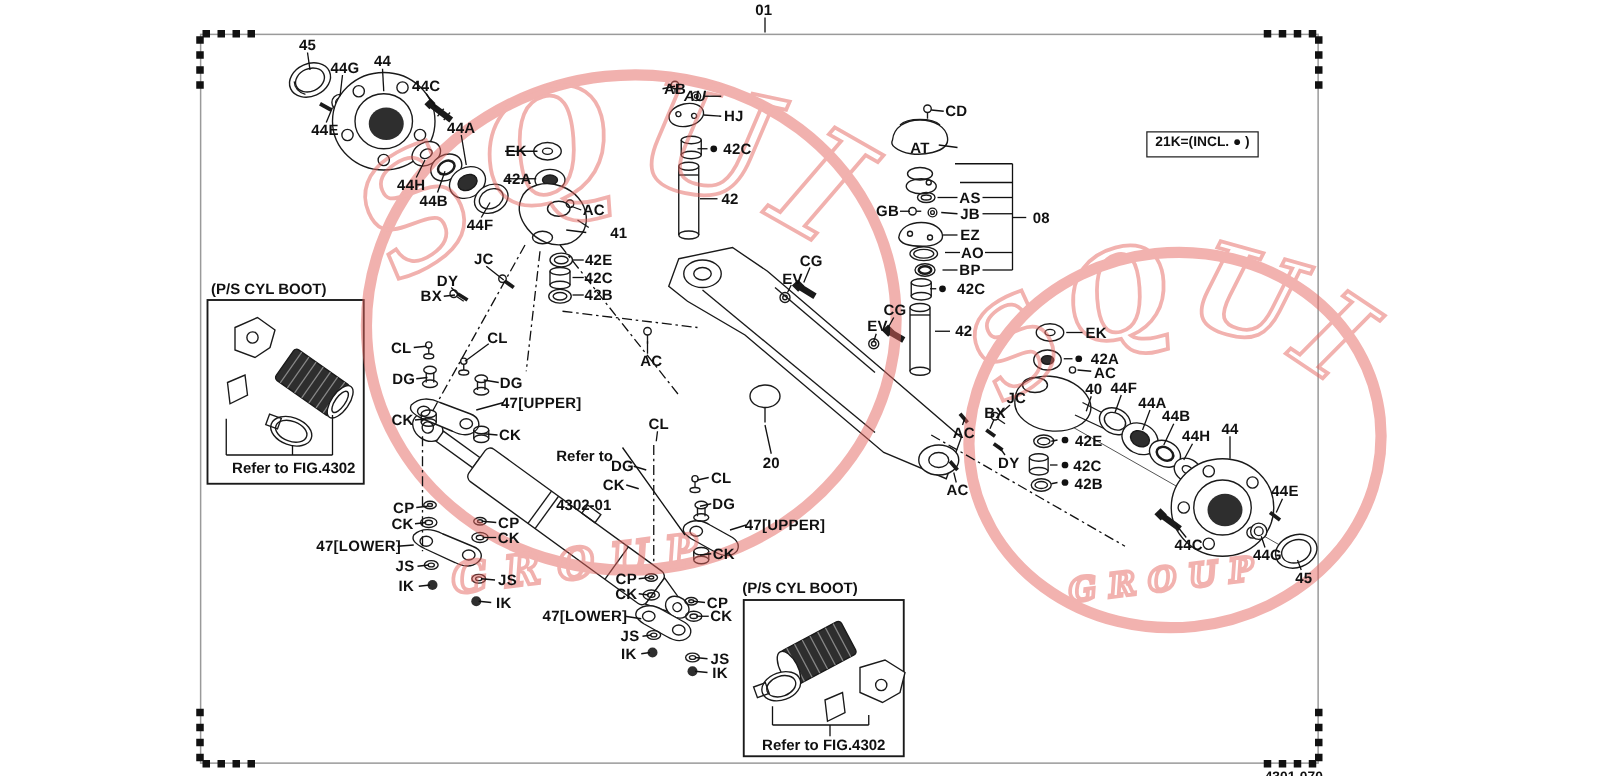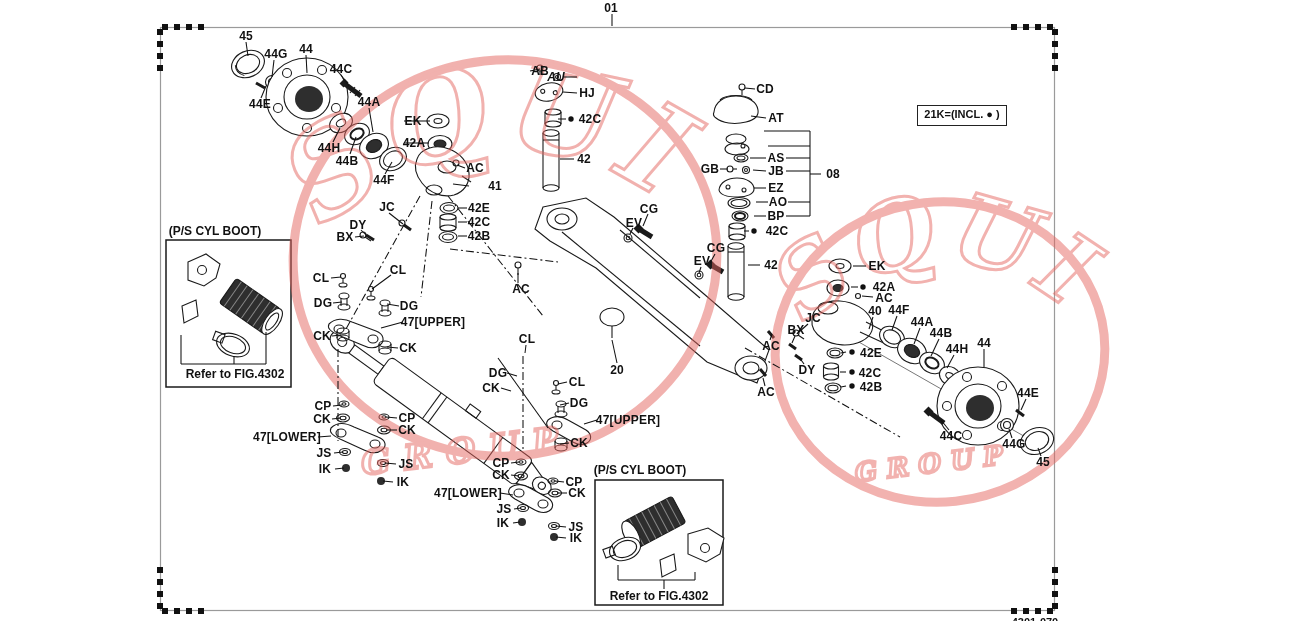--- a/index.html
+++ b/index.html
@@ -674,21 +674,21 @@
       <div class="lbl" style="left: 574px; top: 482px;">CP</div>
       <div class="lbl" style="left: 577px; top: 493px;">CK</div>
       <div class="lbl" style="left: 576px; top: 527px;">JS</div>
       <div class="lbl" style="left: 576px; top: 538px;">IK</div>
       <div class="lbl" style="left: 577px; top: 382px;">CL</div>
       <div class="lbl" style="left: 579px; top: 403px;">DG</div>
       <div class="lbl" style="left: 628px; top: 420px;">47[UPPER]</div>
       <div class="lbl" style="left: 579px; top: 443px;">CK</div>
       <div class="lbl" style="left: 617px; top: 370px;">20</div>
       <div class="lbl" style="left: 765px; top: 89px;">CD</div>
-      <div class="lbl" style="left: 776px; top: 118px;">AT</div>
+      <div class="lbl" style="left: 736px; top: 118px;">AT</div>
       <div class="lbl" style="left: 776px; top: 158px;">AS</div>
       <div class="lbl" style="left: 710px; top: 169px;">GB</div>
       <div class="lbl" style="left: 776px; top: 171px;">JB</div>
       <div class="lbl" style="left: 833px; top: 174px;">08</div>
       <div class="lbl" style="left: 776px; top: 188px;">EZ</div>
       <div class="lbl" style="left: 778px; top: 202px;">AO</div>
       <div class="lbl" style="left: 776px; top: 216px;">BP</div>
       <div class="lbl" style="left: 777px; top: 231px;">42C</div>
       <div class="lbl" style="left: 716px; top: 248px;">CG</div>
       <div class="lbl" style="left: 702px; top: 261px;">EV</div>
@@ -717,15 +717,19 @@
     </div>
 
   <div class="kitbox">21K=(INCL. ● )</div>
 
   <div class="inset-title" style="left:215px;top:231px">(P/S CYL BOOT)</div>
   <div class="inset-ref" style="left:235px;top:374px">Refer to FIG.4302</div>
 
   <div class="inset-title" style="left:640px;top:470px">(P/S CYL BOOT)</div>
   <div class="inset-ref" style="left:659px;top:596px">Refer to FIG.4302</div>
 
+  <div class="ref-block" style="left:445px;top:333px">
+    <div>Refer to</div>
+    <div>4302-01</div>
+  </div>
 
   <div class="page-code" style="left:1035px;top:622px">4301-070</div>
 </div>
 
 </body></html>

